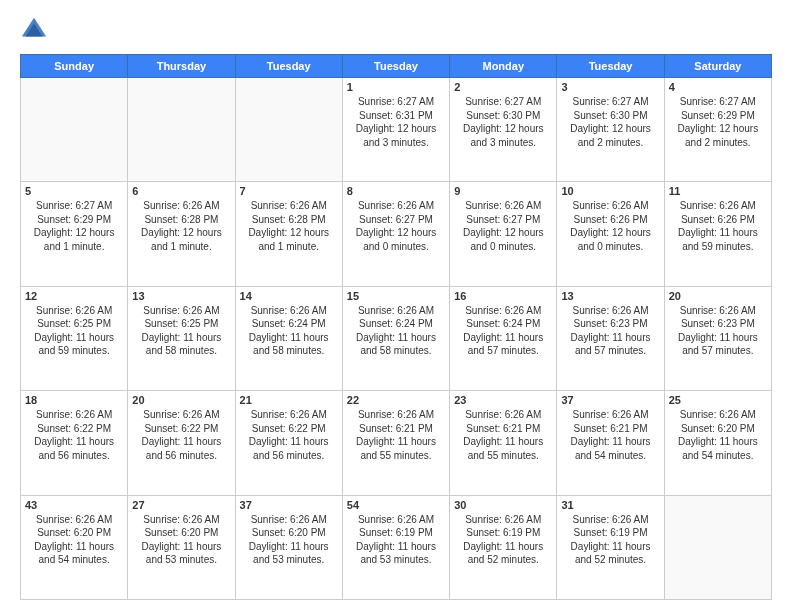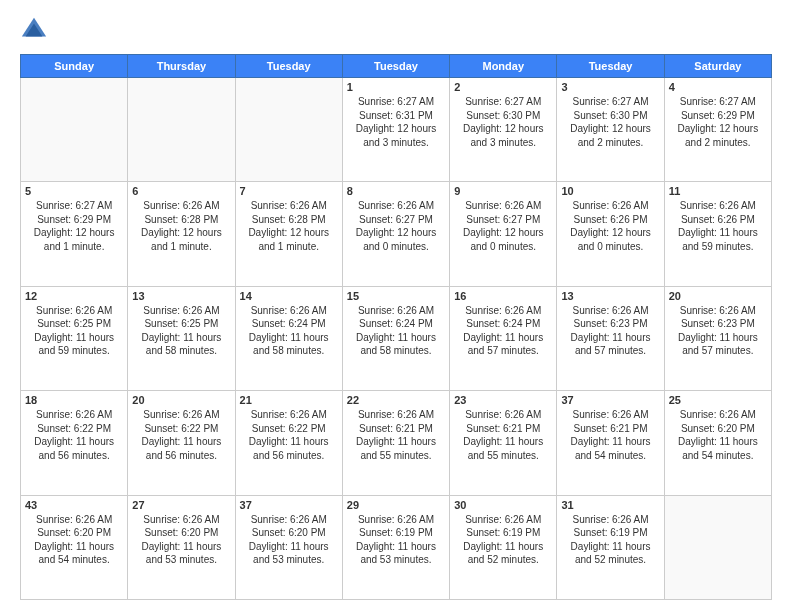--- a/index.html
+++ b/index.html
@@ -341,21 +341,21 @@
 and 53 minutes.</div>
           </td>
           <td>
             <span class="day-num">37</span>
             <div class="day-info">Sunrise: 6:26 AM
 Sunset: 6:20 PM
 Daylight: 11 hours
 and 53 minutes.</div>
           </td>
           <td>
-            <span class="day-num">29</span>
+            <span class="day-num">54</span>
             <div class="day-info">Sunrise: 6:26 AM
 Sunset: 6:19 PM
 Daylight: 11 hours
 and 53 minutes.</div>
           </td>
           <td>
             <span class="day-num">30</span>
             <div class="day-info">Sunrise: 6:26 AM
 Sunset: 6:19 PM
 Daylight: 11 hours

